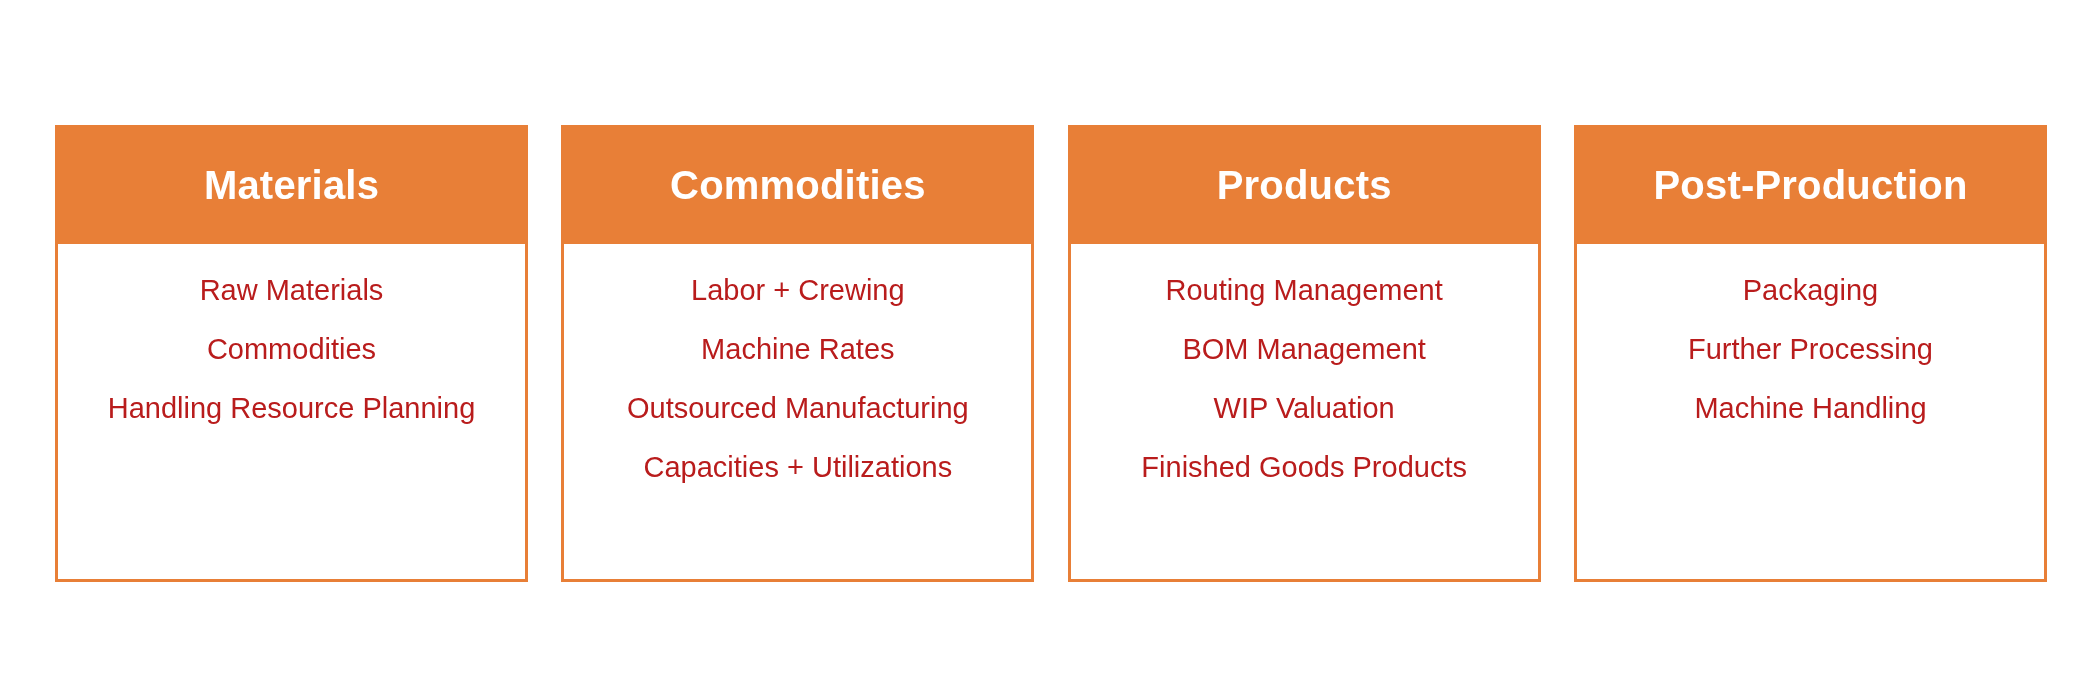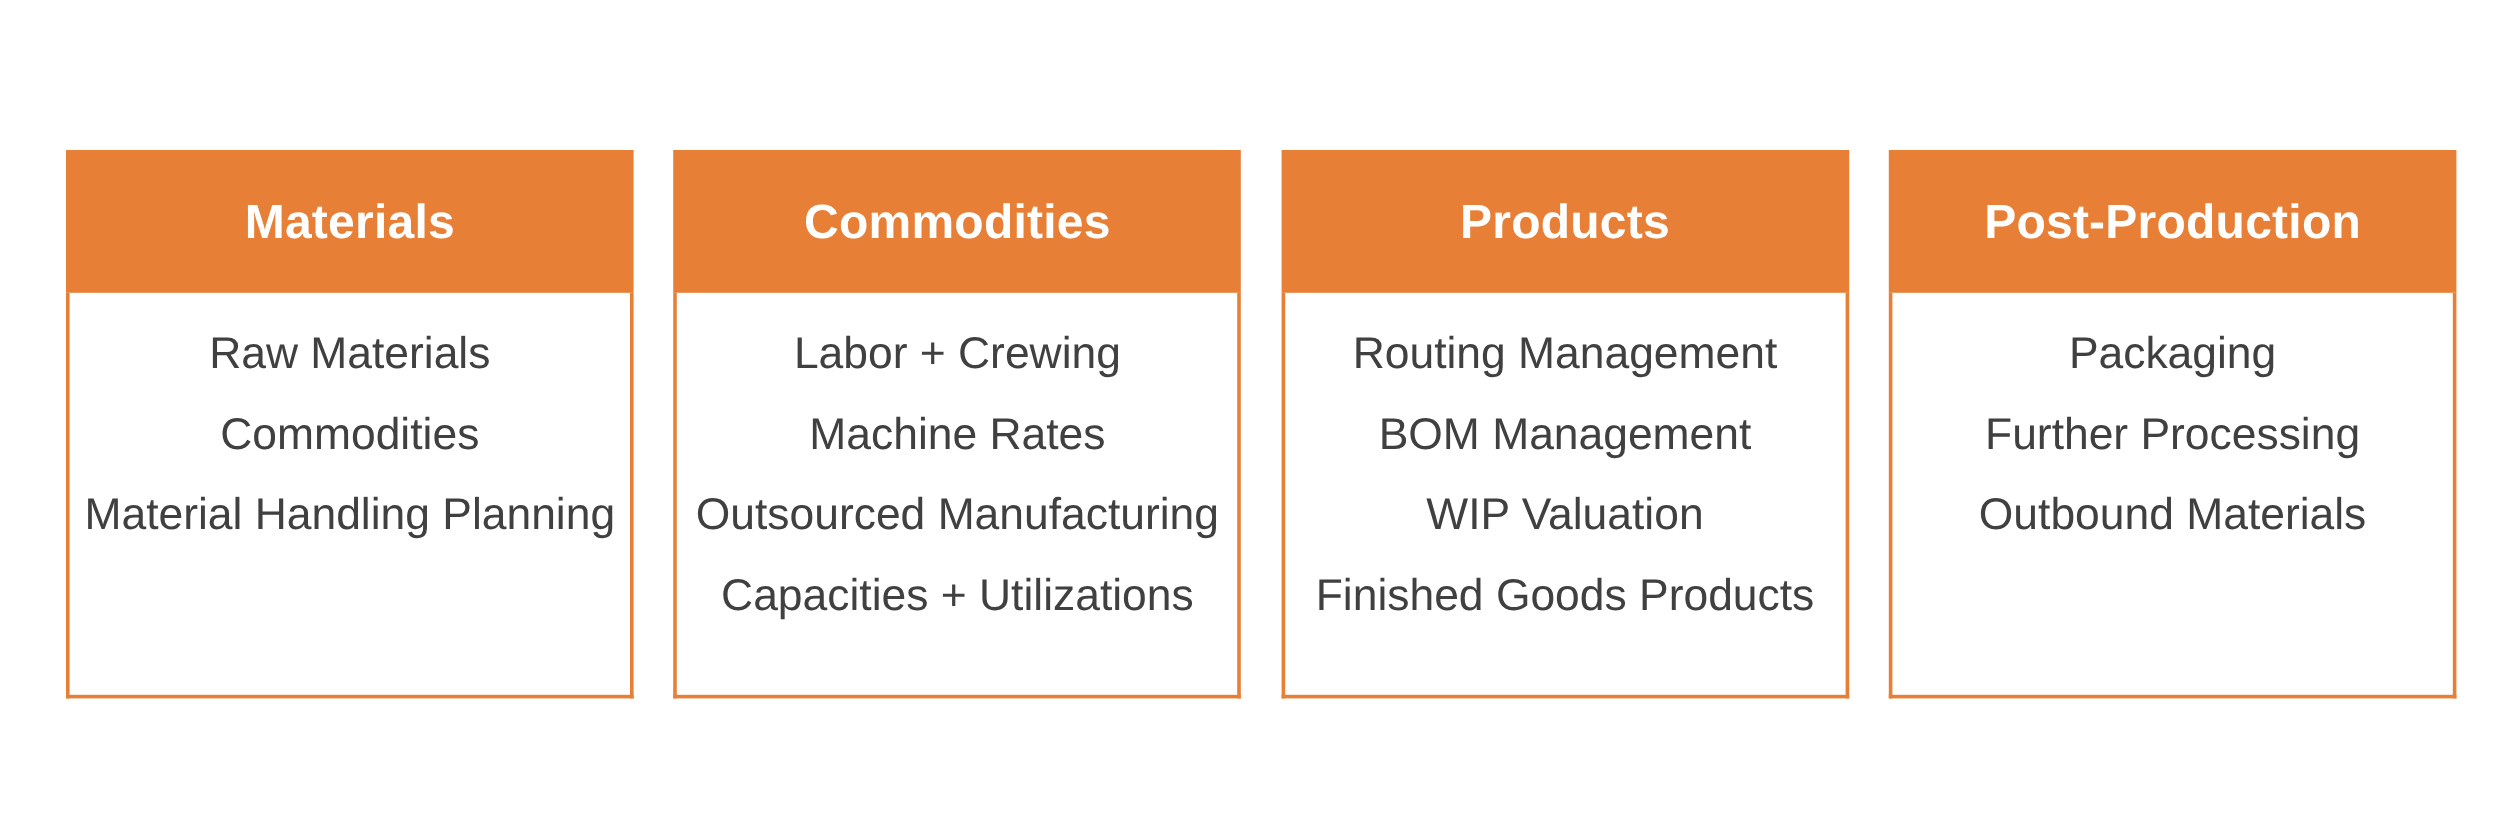--- a/index.html
+++ b/index.html
@@ -71,22 +71,22 @@
     border-bottom: 3px solid #e87f37;
     border-top: 0;
     box-sizing: border-box;
     padding-top: 32px;
     display: flex;
     flex-direction: column;
     align-items: center;
   }
 
   .card-item {
-    color: #404040;
-    font-size: 37px;
+    color: #b91c1c;
+    font-size: 29px;
     font-weight: normal;
     line-height: 1.0;
     text-align: center;
     white-space: nowrap;
     margin-bottom: 30px;
   }
   .card-item:last-child { margin-bottom: 0; }
 </style>
 </head>
 <body>
@@ -95,21 +95,21 @@
 
   <div class="cards-row">
 
     <div class="card">
       <div class="card-header">
         <span class="card-header-title">Materials</span>
       </div>
       <div class="card-body">
         <div class="card-item">Raw Materials</div>
         <div class="card-item">Commodities</div>
-        <div class="card-item">Material Handling Planning</div>
+        <div class="card-item">Handling Resource Planning</div>
       </div>
     </div>
 
     <div class="card">
       <div class="card-header">
         <span class="card-header-title">Commodities</span>
       </div>
       <div class="card-body">
         <div class="card-item">Labor + Crewing</div>
         <div class="card-item">Machine Rates</div>
@@ -130,18 +130,18 @@
       </div>
     </div>
 
     <div class="card">
       <div class="card-header">
         <span class="card-header-title">Post-Production</span>
       </div>
       <div class="card-body">
         <div class="card-item">Packaging</div>
         <div class="card-item">Further Processing</div>
-        <div class="card-item">Outbound Materials</div>
+        <div class="card-item">Machine Handling</div>
       </div>
     </div>
 
   </div>
 </div>
 
 </body></html>

